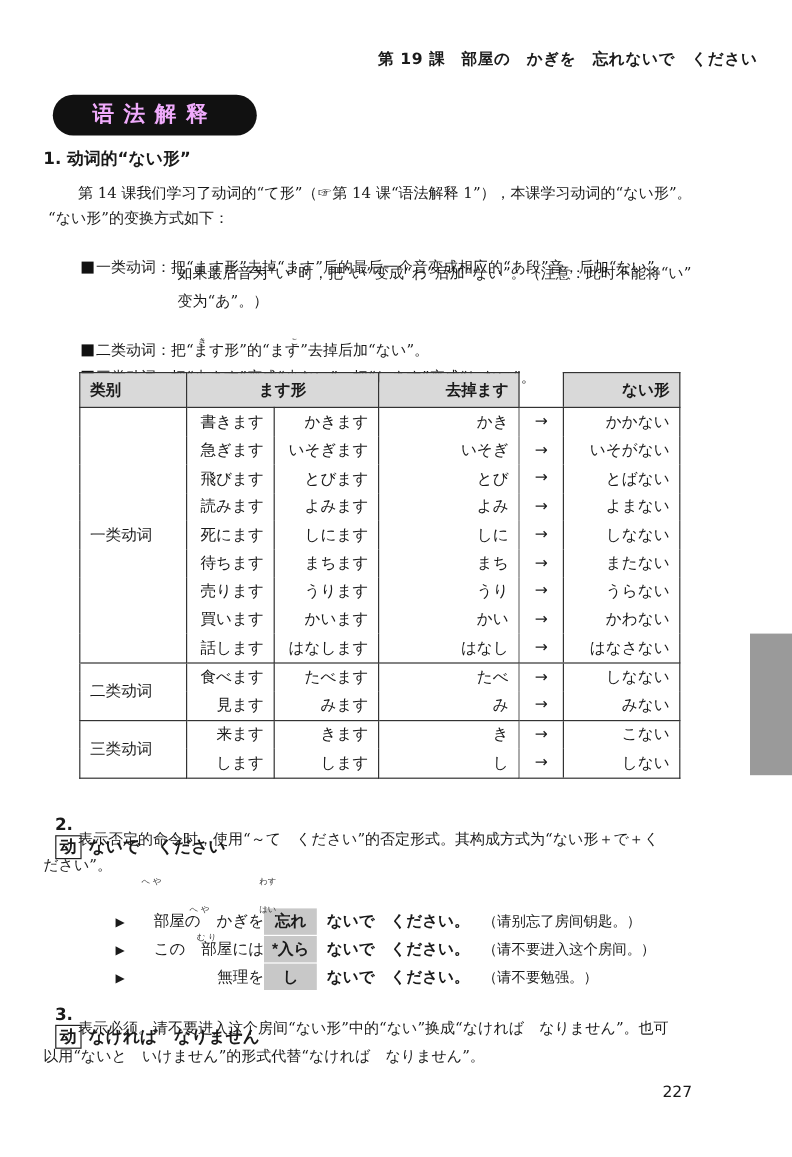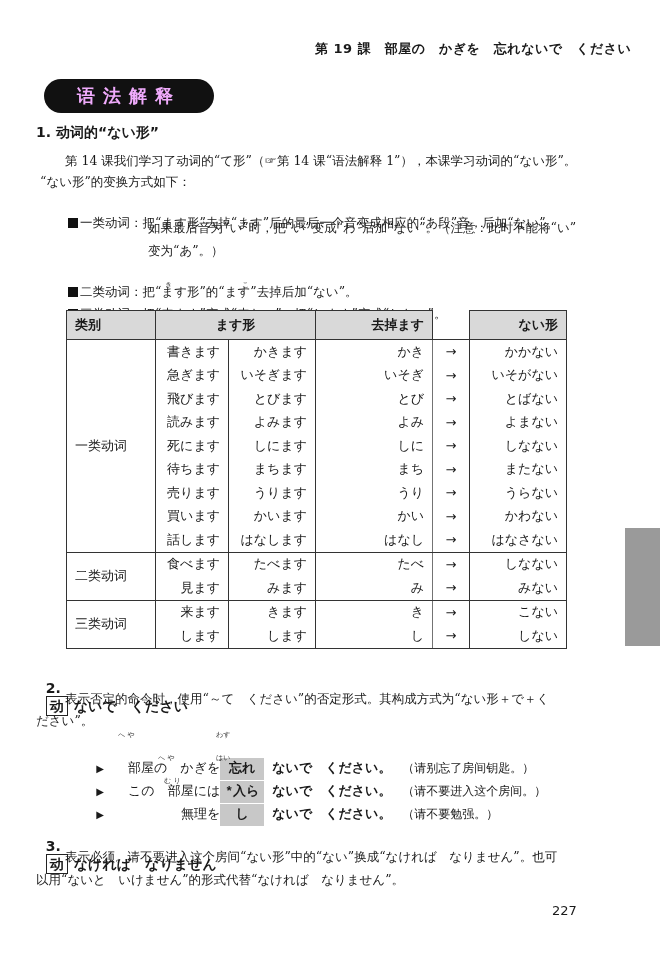--- a/index.html
+++ b/index.html
@@ -36,21 +36,21 @@
   .c-st { width:100px; text-align:right; border-right:1px solid #737373; }
   .c-ar { width:20px; text-align:center; }
   .c-na { width:80px; text-align:right; border-left:1.5px solid #333; border-right:1.5px solid #333; }
   .grp-top td { border-top:1.5px solid #333;margin-top:40px; }
   .grp-bottom td { border-bottom:1.5px solid #333; }
   th.blank { background:transparent !important; border:none !important; border-bottom:1.5px solid #333 !important; }
 
   .example-row { position:absolute; left:88px; font-size:13px; white-space:pre; height:22px; line-height:22px; }
   .ex-tri { display:inline-block; width:18px; font-size:10px; }
   .ex-pre { display:inline-block; width:106px; text-align:right; }
-  .ex-hl { display:inline-block; width:44px; background:#c8c8c8; text-align:center; font-weight:bold; font-family:Liberation Mono, monospace;}
+  .ex-hl { display:inline-block; width:44px; background:#c8c8c8; text-align:center; font-weight:bold; font-family:Liberation Sans, sans-serif;}
   .ex-post { display:inline-block; width:130px; font-weight:bold; font-family:"DejaVu Sans","Liberation Sans",sans-serif; padding-left:8px; }
   .ex-tr { display:inline-block; font-size:12px; }
   .furi { position:absolute; font-size:7px; color:#333; }
 
   .side-tab { position:absolute; left:625px; top:528px; width:35px; height:118px; background:#9a9a9a; }
   .page-num { position:absolute; left:552px; top:903px; font-size:13px; font-family:"DejaVu Sans","Liberation Sans",sans-serif; }
 </style>
 </head>
 <body>
 

